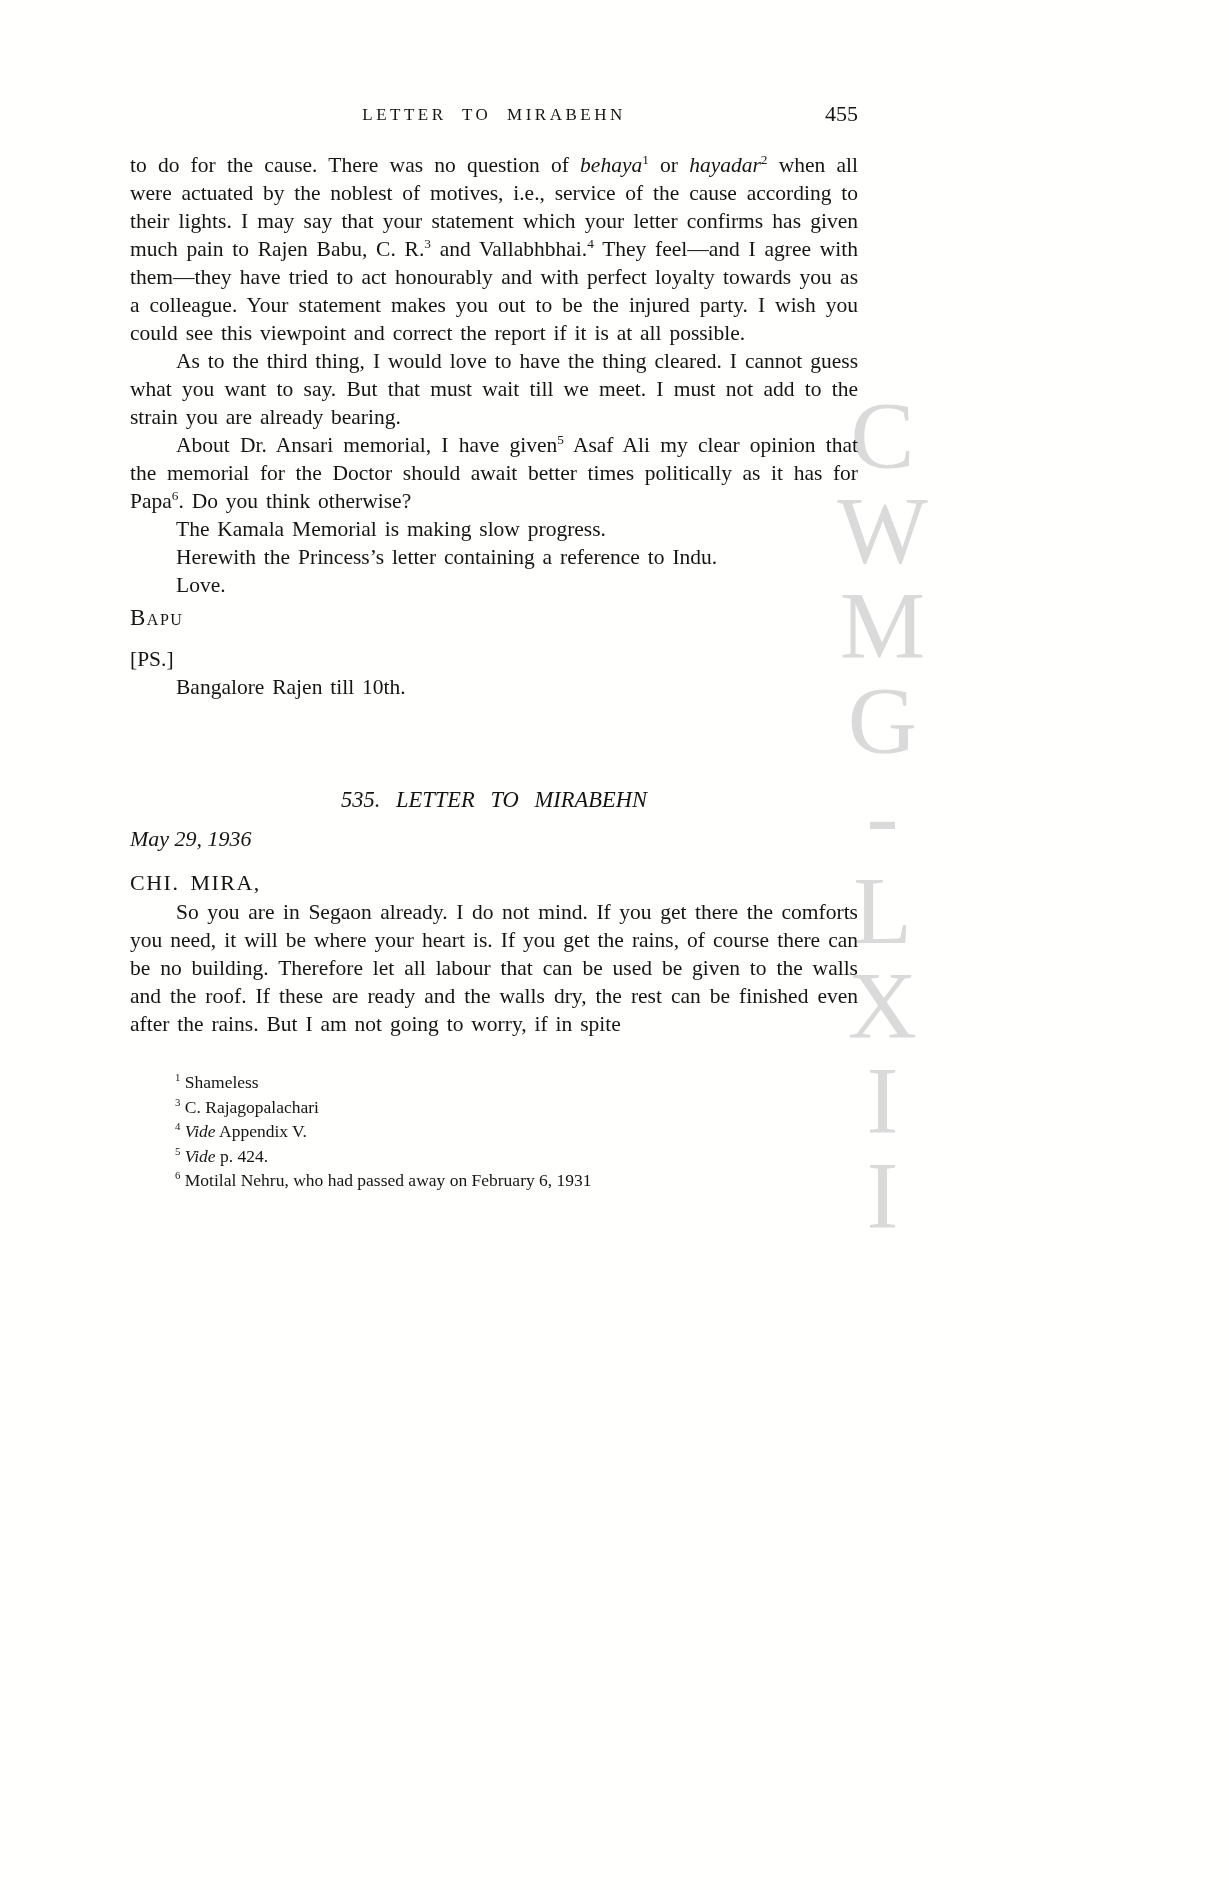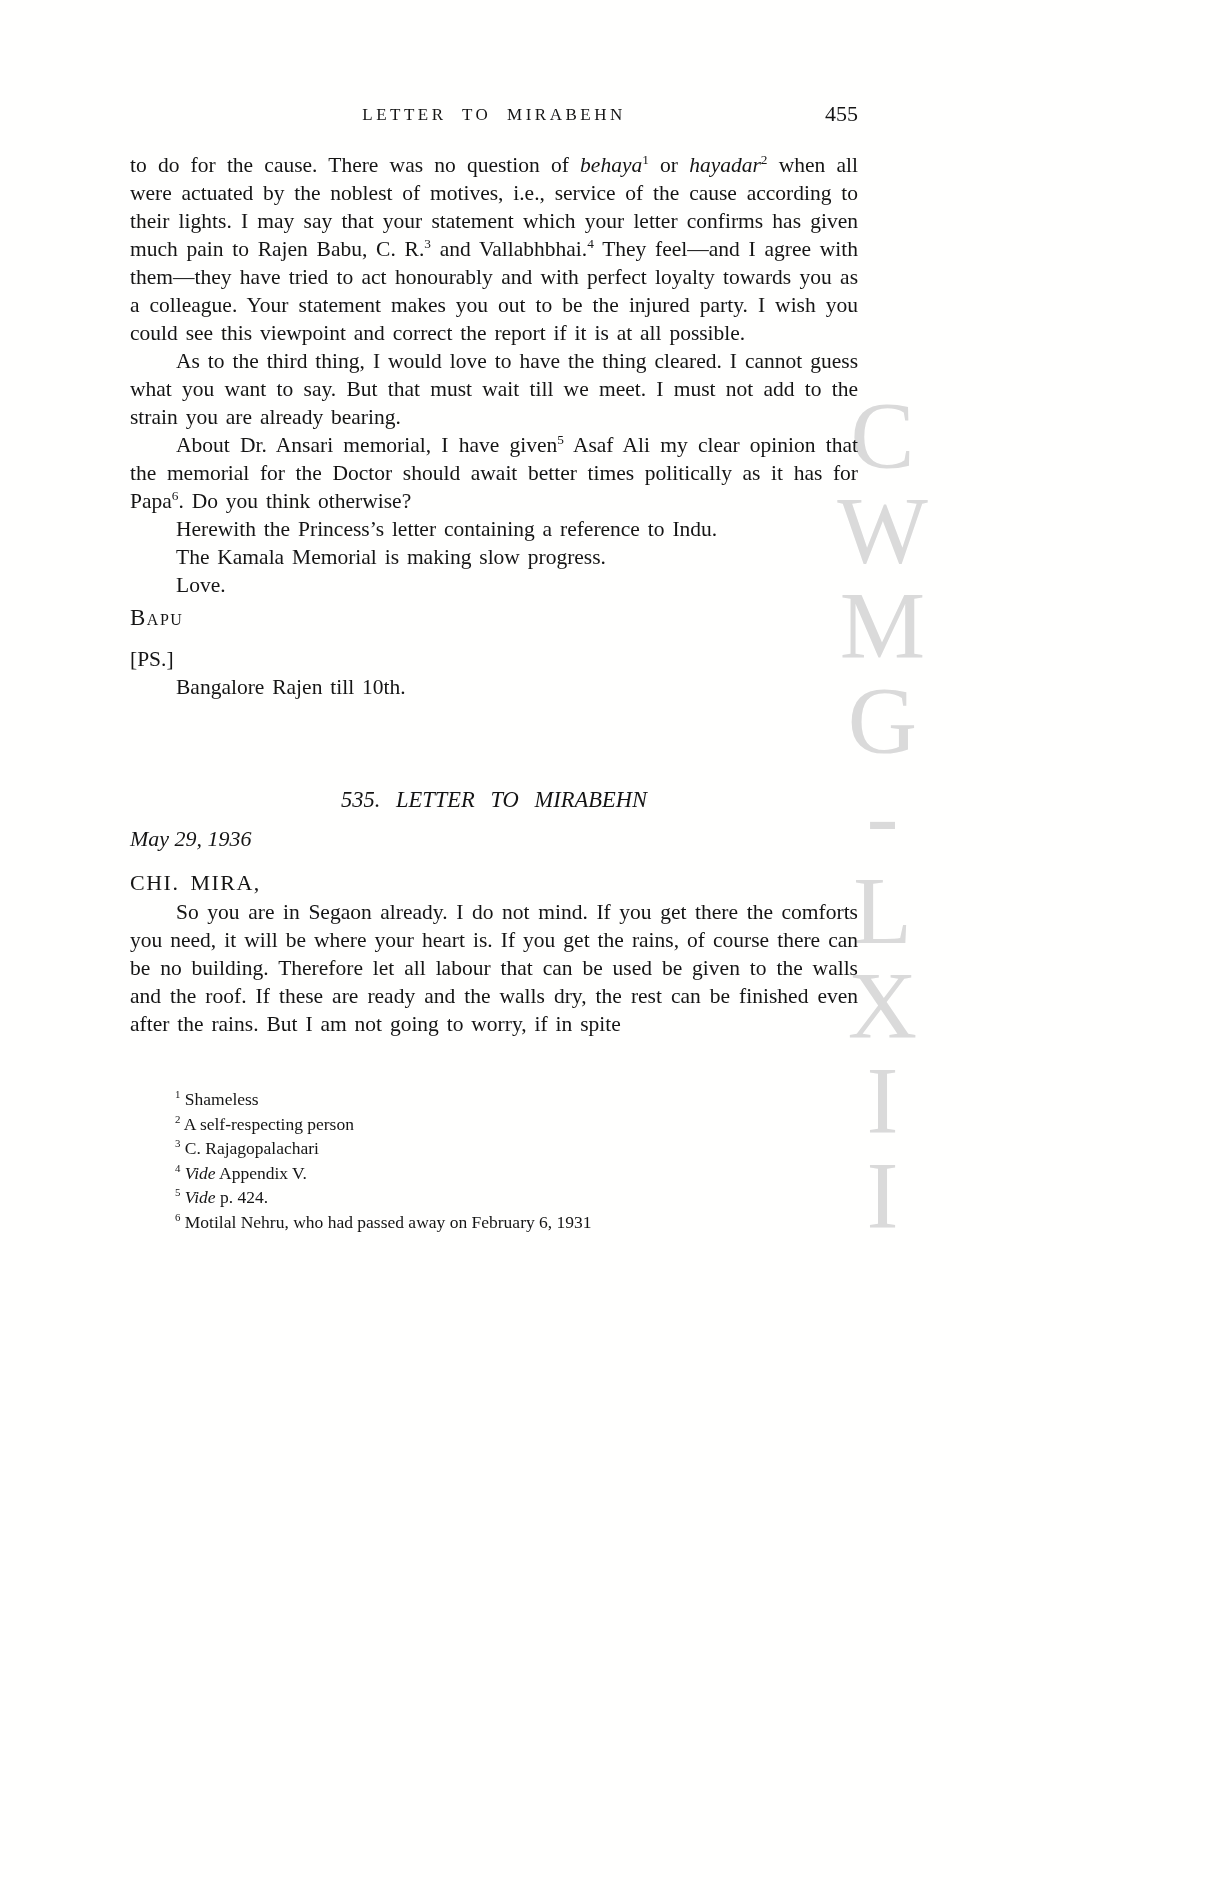--- a/index.html
+++ b/index.html
@@ -77,21 +77,21 @@
     margin-top: 13px;
   }
   .salutation {
     font-size: 22px;
     letter-spacing: 1.5px;
     word-spacing: 4px;
     margin-top: 18px;
   }
   .letter2-body { margin-top: 2px; }
   .footnotes {
-    margin-top: 49px;
+    margin-top: 32px;
     margin-left: 45px;
     font-size: 17.5px;
     line-height: 24.5px;
   }
   .footnote { margin: 0; }
 </style>
 </head>
 <body>
 
 <div class="page">
@@ -102,22 +102,22 @@
 
     <div class="page-header">
       <div class="header-title">LETTER TO MIRABEHN</div>
       <div class="header-page">455</div>
     </div>
 
     <div class="body-text">
       <p class="noindent"><span>to do for the cause.  There was no question of </span><span style="font-style: italic;">behaya</span><sup>1</sup><span> or </span><span style="font-style: italic;">hayadar</span><sup>2</sup><span> when all were actuated by the noblest of motives, i.e., service of the cause according to their lights.  I may say that your statement which your letter confirms has given much pain to Rajen Babu, C. R.</span><sup>3</sup><span> and Vallabhbhai.</span><sup>4</sup><span>  They feel—and I agree with them—they have tried to act honourably and with perfect loyalty towards you as a colleague.  Your statement makes you out to be the injured party.  I wish you could see this viewpoint and correct the report if it is at all possible.</span></p>
       <p>As to the third thing, I would love to have the thing cleared. I cannot guess what you want to say.  But that must wait till we meet.  I must not add to the strain you are already bearing.</p>
       <p><span>About Dr. Ansari memorial, I have given</span><sup>5</sup><span> Asaf Ali my clear opinion that the memorial for the Doctor should await better times politically as it has for Papa</span><sup>6</sup><span>.  Do you think otherwise?</span></p>
+      <p>The Kamala Memorial is making slow progress.</p>
       <p>Herewith the Princess’s letter containing a reference to Indu.</p>
-      <p>The Kamala Memorial is making slow progress.</p>
       <p>Love.</p>
     </div>
 
     <div class="signature">Bapu</div>
 
     <div class="body-text">
       <p class="noindent ps-label">[PS.]</p>
       <p>Bangalore Rajen till 10th.</p>
     </div>
 
@@ -127,21 +127,20 @@
     <div class="letter-date">May 29, 1936</div>
 
     <div class="salutation">CHI. MIRA,</div>
 
     <div class="body-text letter2-body">
       <p>So you are in Segaon already.  I do not mind.  If you get there the comforts you need, it will be where your heart is. If you get the rains, of course there can be no building.  Therefore let all labour that can be used be given to the walls and the roof.  If these are ready and the walls dry, the rest can be finished even after the rains.  But I am not going to worry, if in spite</p>
     </div>
 
     <div class="footnotes">
       <p class="footnote"><sup>1</sup><span> Shameless</span></p>
-      <p class="footnote"><sup>2</sup><span> A self-respecting person</span></p>
       <p class="footnote"><sup>3</sup><span> C.  Rajagopalachari</span></p>
       <p class="footnote"><sup>4</sup><span> </span><span style="font-style: italic;">Vide</span><span> Appendix V.</span></p>
       <p class="footnote"><sup>5</sup><span> </span><span style="font-style: italic;">Vide</span><span> p. 424.</span></p>
       <p class="footnote"><sup>6</sup><span> Motilal Nehru, who had passed away on February 6, 1931</span></p>
     </div>
 
   </div>
 </div>
 
 </body></html>

